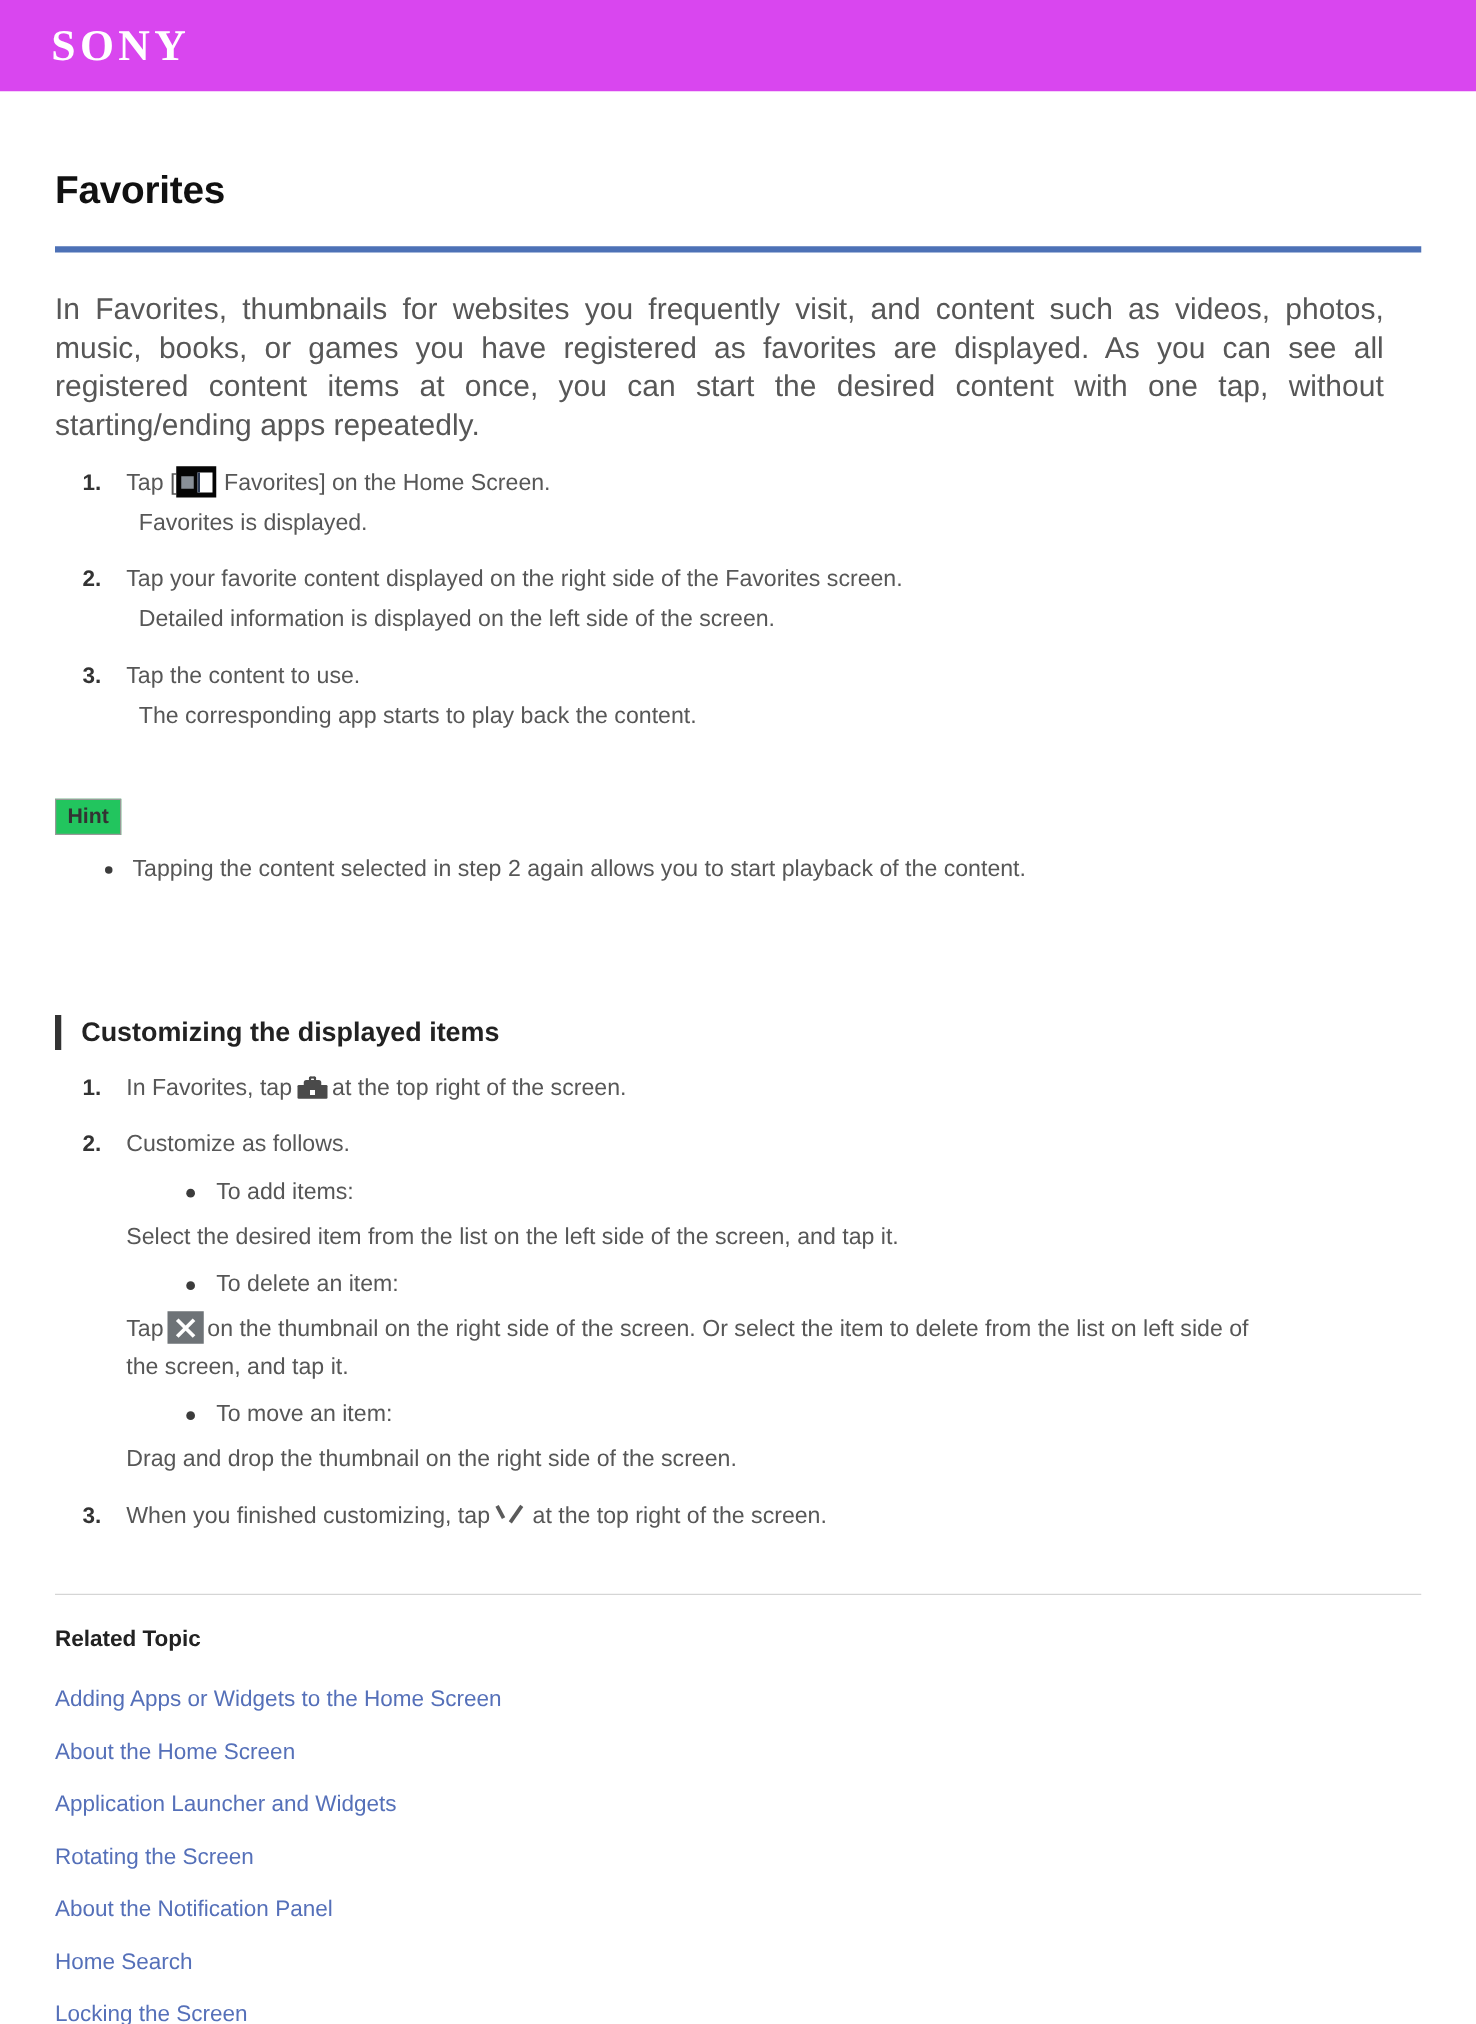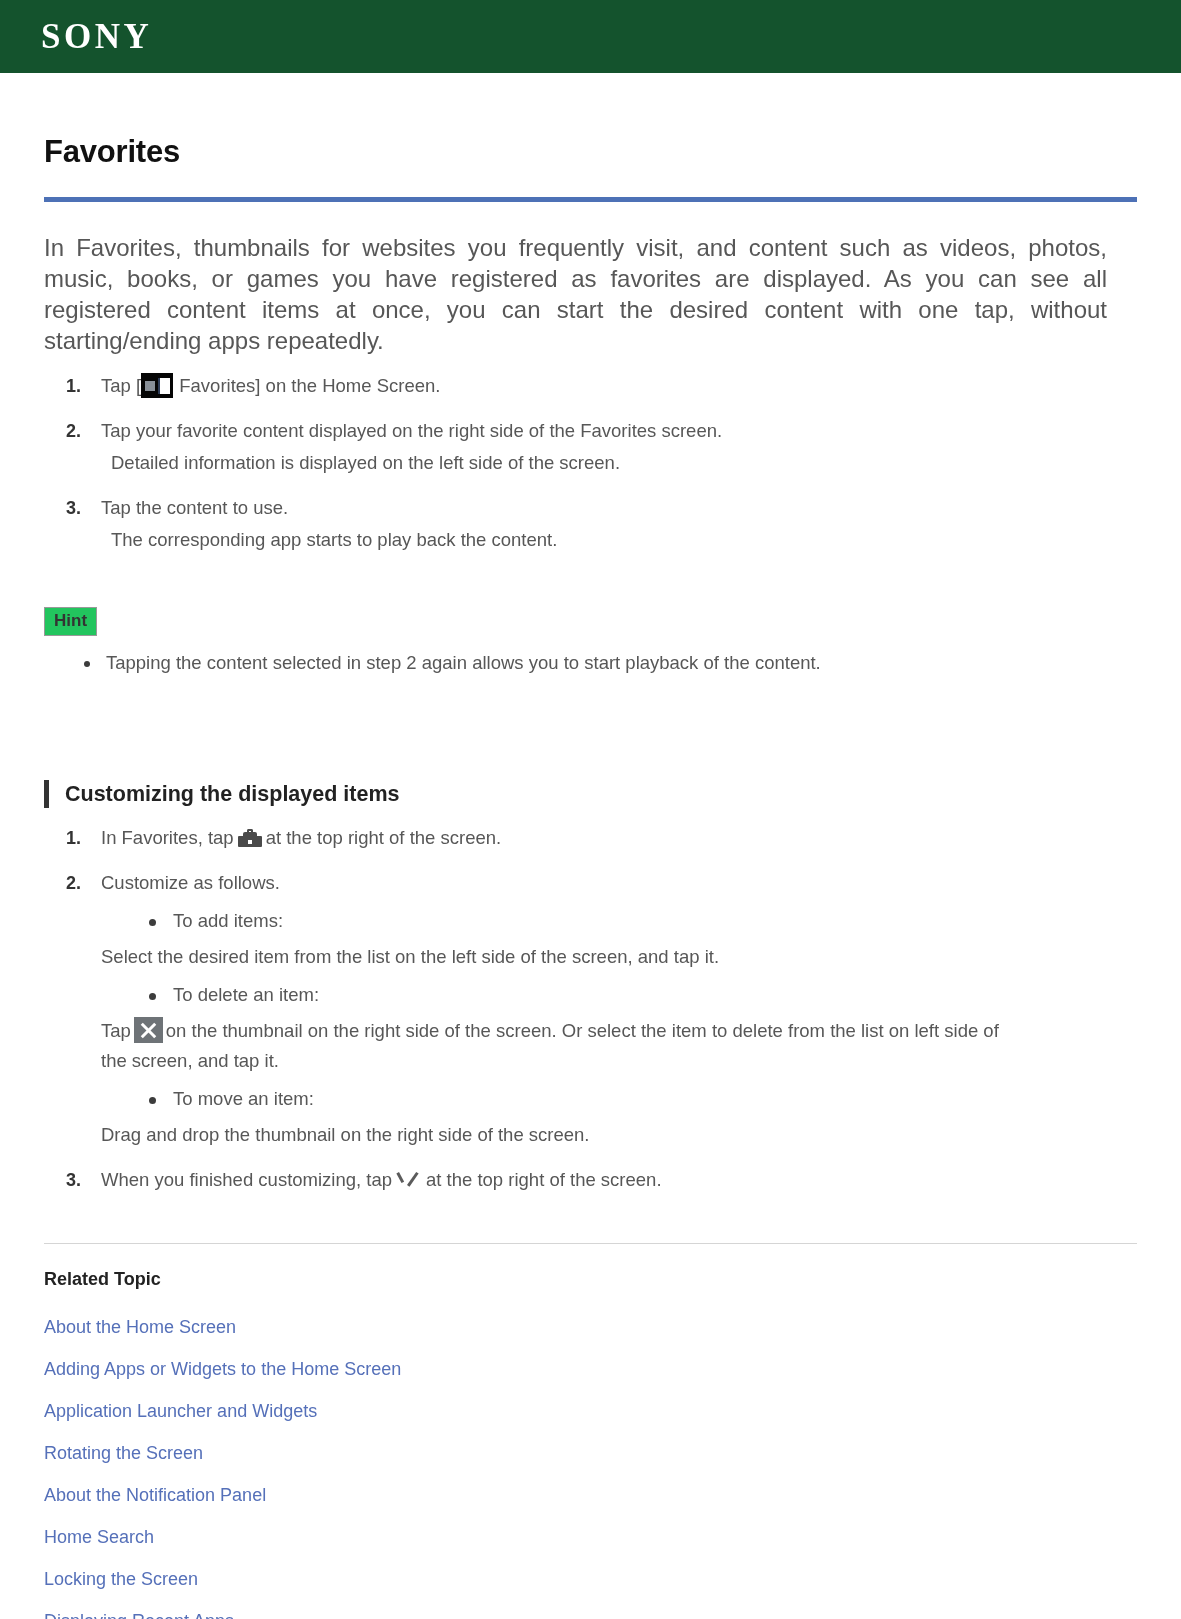--- a/index.html
+++ b/index.html
@@ -17,21 +17,21 @@
   .topline {
     position: absolute;
     top: 0; left: 275px;
     width: 906px; height: 3px;
     background: #ffffff;
   }
   .header {
     position: relative;
     width: 1181px;
     height: 73px;
-    background: #14532d;
+    background: #d946ef;
     overflow: hidden;
   }
   .sony-logo {
     position: absolute;
     left: 41px;
     top: 17px;
     color: #ffffff;
     font-family: "Liberation Serif", serif;
     font-weight: 700;
     font-size: 35px;
@@ -330,20 +330,21 @@
   <h1 class="page-title">Favorites</h1>
   <div class="title-rule"></div>
 
   <p class="intro">In Favorites, thumbnails for websites you frequently visit, and content such as videos, photos, music, books, or games you have registered as favorites are displayed. As you can see all registered content items at once, you can start the desired content with one tap, without starting/ending apps repeatedly.</p>
 
   <ol class="steps">
 
     <li>
       <span class="num">1.</span>
       <span>Tap [</span><span class="icon-fav"><span class="sq-left"></span><span class="sq-right"></span></span><span> Favorites] on the Home Screen.</span>
+      <span class="sub">Favorites is displayed.</span>
     </li>
 
     <li>
       <span class="num">2.</span>
       <span>Tap your favorite content displayed on the right side of the Favorites screen.</span>
       <span class="sub">Detailed information is displayed on the left side of the screen.</span>
     </li>
 
     <li>
       <span class="num">3.</span>
@@ -396,22 +397,22 @@
       <span class="num">3.</span>
       <span>When you finished customizing, tap</span><span class="icon-check"></span><span>at the top right of the screen.</span>
     </li>
 
   </ol>
 
   <div class="related-rule"></div>
   <div class="related-title">Related Topic</div>
 
   <div class="related-links">
+    <a href="#">Adding Apps or Widgets to the Home Screen</a>
     <a href="#">About the Home Screen</a>
-    <a href="#">Adding Apps or Widgets to the Home Screen</a>
     <a href="#">Application Launcher and Widgets</a>
     <a href="#">Rotating the Screen</a>
     <a href="#">About the Notification Panel</a>
     <a href="#">Home Search</a>
     <a href="#">Locking the Screen</a>
     <a href="#">Displaying Recent Apps</a>
   </div>
 
 </div>
 

